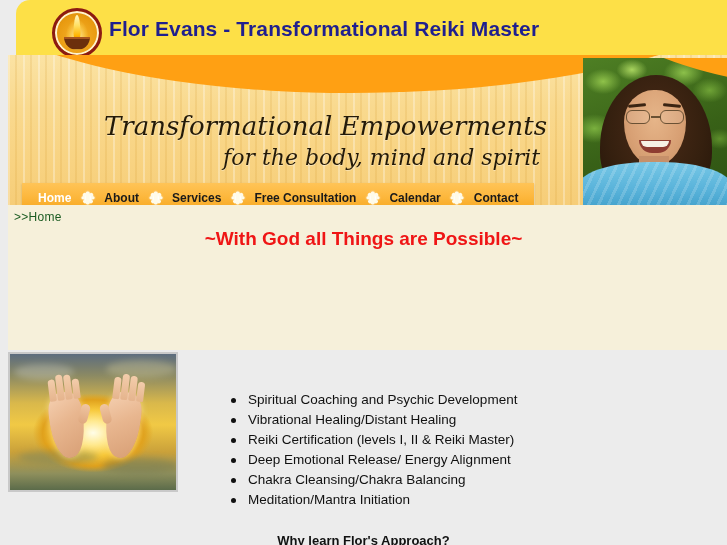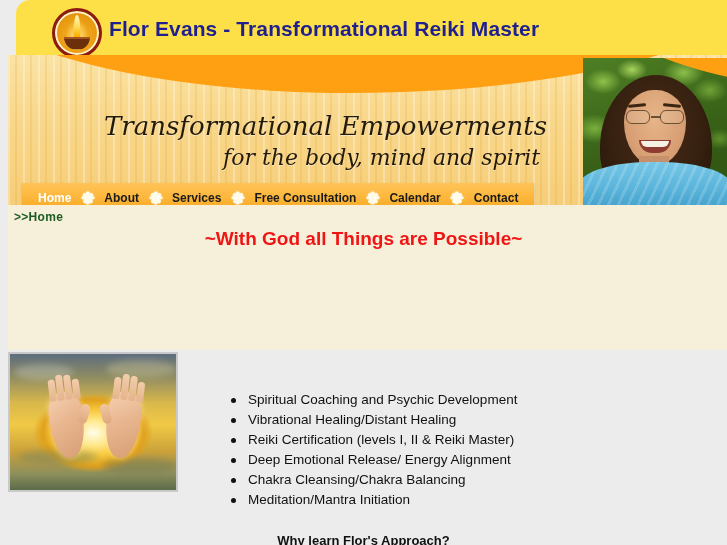--- a/index.html
+++ b/index.html
@@ -272,21 +272,21 @@
   }
   .content-bottom {
     position: absolute;
     left: 0; top: 350px; width: 727px; height: 195px;
     background: #ececec;
   }
   .breadcrumb {
     position: absolute;
     left: 14px; top: 210px;
     font-size: 12px;
-    font-weight: bold;
+    font-weight: normal;
     color: #1c5c22;
     letter-spacing: .3px;
   }
   .headline {
     position: absolute;
     left: 0; top: 228px; width: 727px;
     text-align: center;
     font-size: 19px;
     font-weight: bold;
     color: #ef1515;

